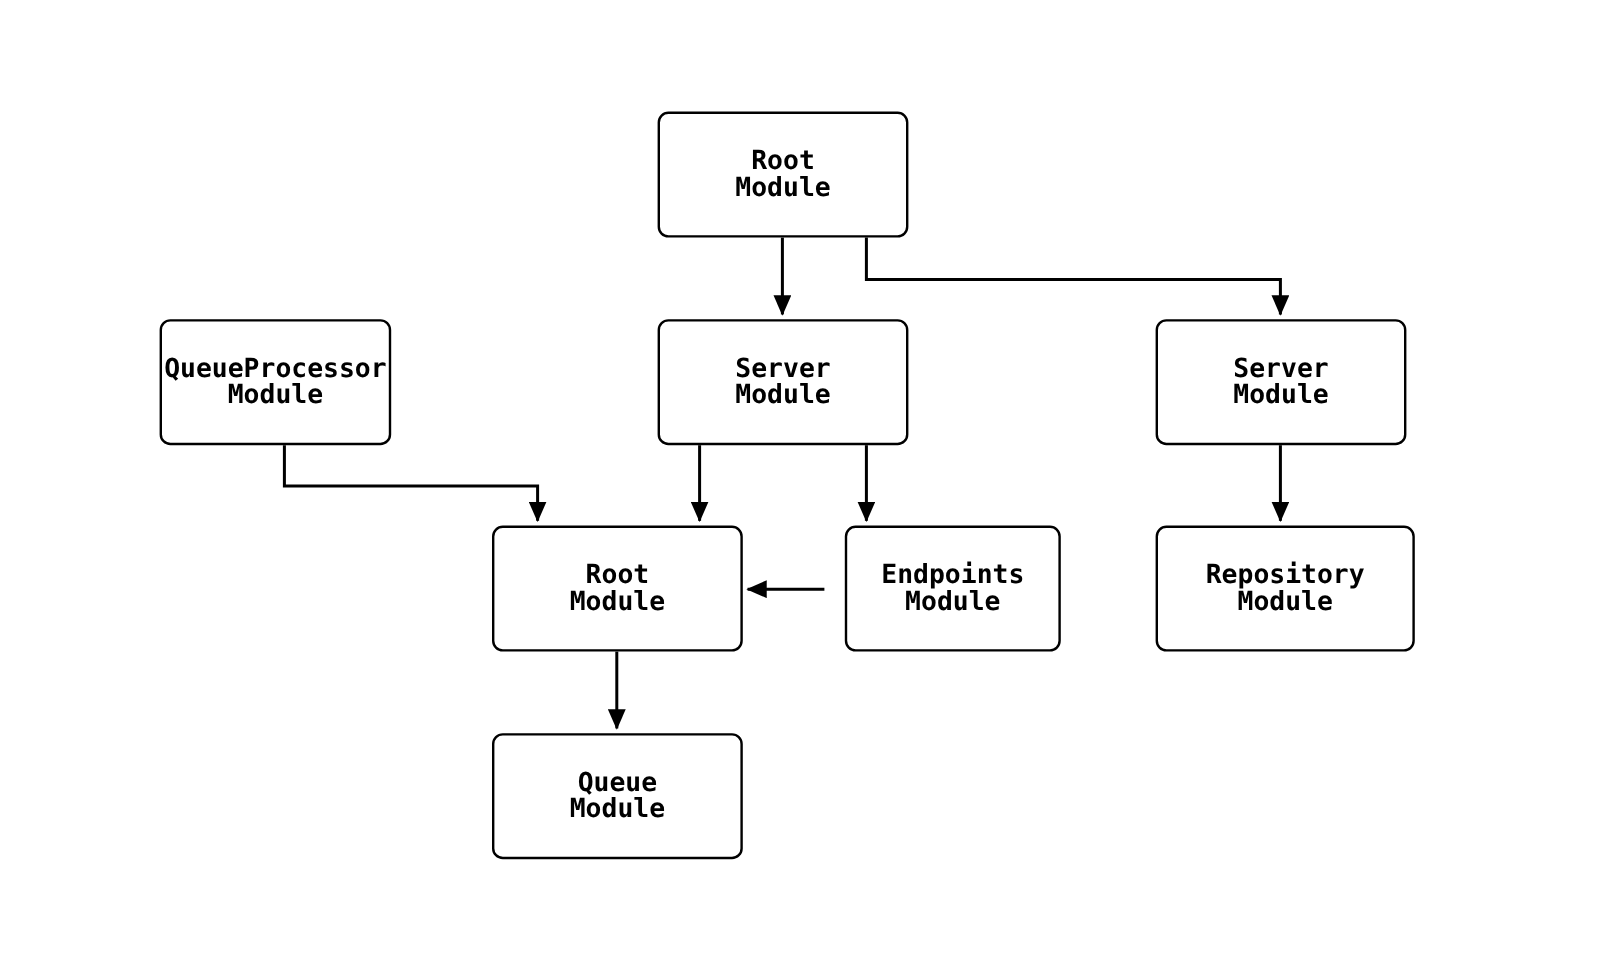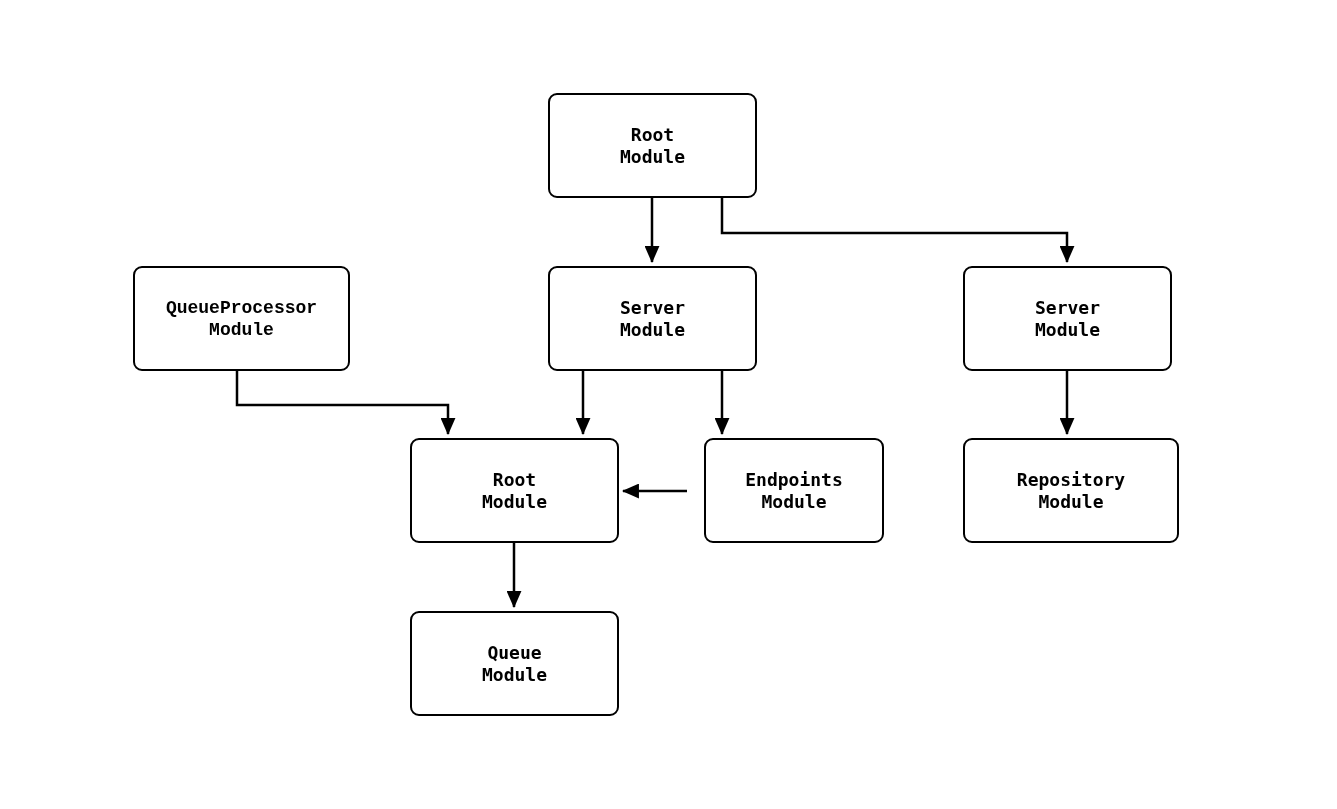--- a/index.html
+++ b/index.html
@@ -34,21 +34,21 @@
     box-sizing: border-box;
     border: 2.5px solid #000000;
     border-radius: 9px;
     background: #ffffff;
     display: flex;
     flex-direction: column;
     align-items: center;
     justify-content: center;
     text-align: center;
     color: #000000;
-    font-size: 18px;
+    font-size: 22px;
     font-weight: bold;
     line-height: 22px;
   }
 </style>
 </head>
 <body>
 
 <div id="stage">
   <svg id="edges-layer" width="1337" height="809" viewBox="0 0 1337 809" xmlns="http://www.w3.org/2000/svg">
     <defs>
@@ -64,21 +64,21 @@
       <polyline points="722,371 722,434" class="edge" marker-end="url(#arrowhead)"></polyline>
       <polyline points="687,491 623,491" class="edge" marker-end="url(#arrowhead)"></polyline>
       <polyline points="1067,371 1067,434" class="edge" marker-end="url(#arrowhead)"></polyline>
       <polyline points="514,543 514,607" class="edge" marker-end="url(#arrowhead)"></polyline>
     </svg>
 
 <div class="node" style="left: 548px; top: 93px; width: 209px; height: 105px;">
       <span>Root</span>
       <span>Module</span>
     </div>
-    <div class="node" style="left: 133px; top: 266px; width: 217px; height: 105px; font-family: Liberation Mono, monospace;">
+    <div class="node" style="left: 133px; top: 266px; width: 193px; height: 105px;">
       <span>QueueProcessor</span>
       <span>Module</span>
     </div>
     <div class="node" style="left: 548px; top: 266px; width: 209px; height: 105px;">
       <span>Server</span>
       <span>Module</span>
     </div>
     <div class="node" style="left: 963px; top: 266px; width: 209px; height: 105px;">
       <span>Server</span>
       <span>Module</span>

